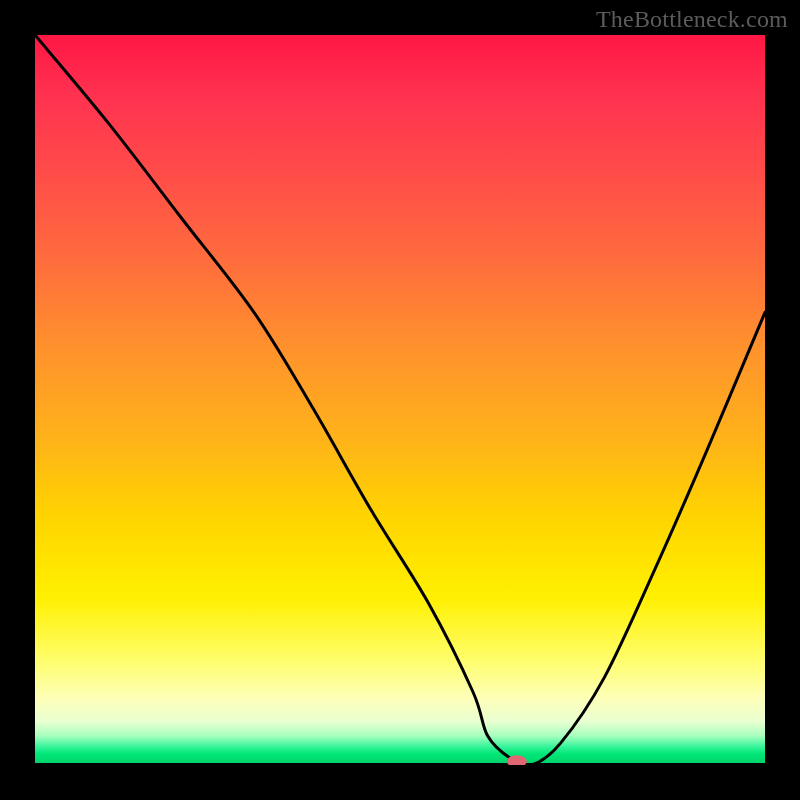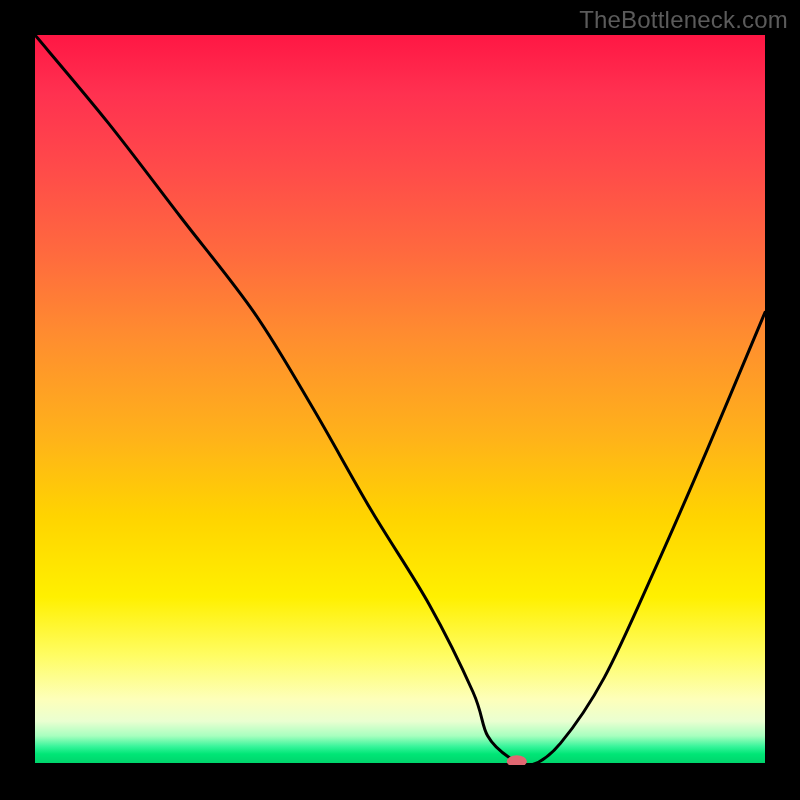--- a/index.html
+++ b/index.html
@@ -13,21 +13,21 @@
   .chart-container {
     position: relative;
     width: 800px;
     height: 800px;
     background: #000;
   }
   .watermark {
     position: absolute;
     top: 6px;
     right: 12px;
-    font-family: Liberation Sans, sans-serif;
+    font-family: Liberation Serif, serif;
     font-size: 24px;
     color: #5b5b5b;
     font-weight: 500;
     letter-spacing: 0.2px;
     z-index: 20;
   }
   .plot-area {
     position: absolute;
     left: 35px;
     top: 35px;

